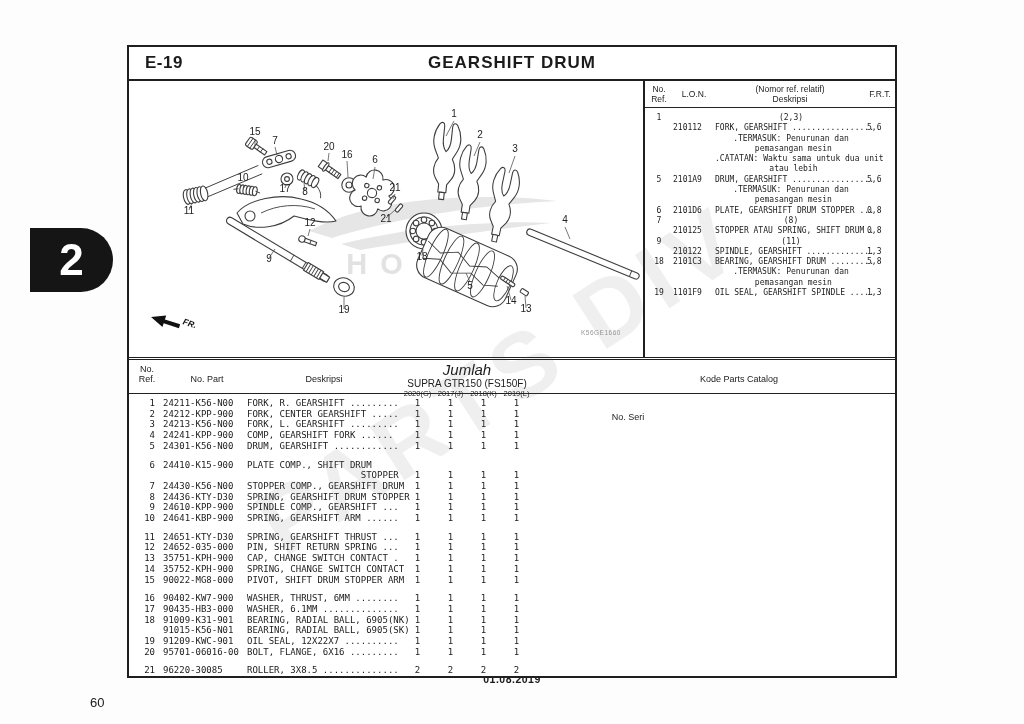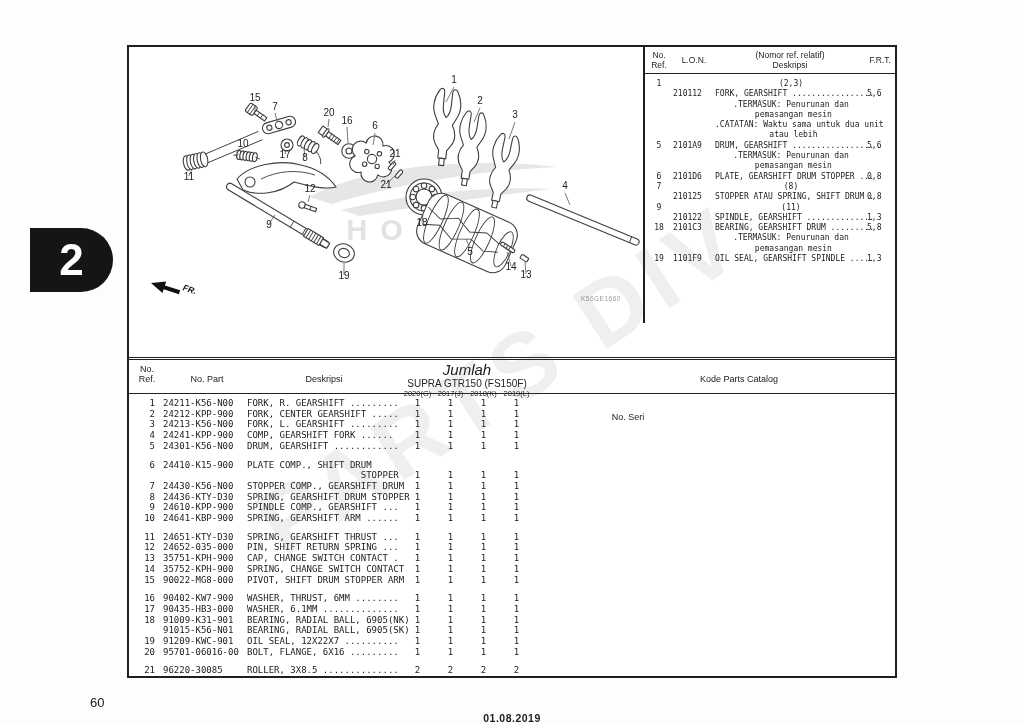--- a/index.html
+++ b/index.html
@@ -54,21 +54,21 @@
   .parts-row .c-ref{text-align:right;padding-right:8px;}
   .parts-row .c-qty{text-align:center;}
   .row-gap{height:8px;}
   
   .section-tab{
     position:absolute;left:30px;top:228px;width:83px;height:64px;background:#151515;
     border-radius:0 34px 34px 0;color:#fff;font-size:44px;font-weight:bold;
     display:flex;align-items:center;justify-content:center;
   }
   .page-number{position:absolute;left:90px;top:651px;font-size:13px;margin-top:44px;}
-  .date-stamp{position:absolute;left:127px;top:712px;width:770px;text-align:center;font-size:10.5px;font-weight:bold;letter-spacing:.5px;}
+  .date-stamp{position:absolute;left:127px;top:673px;width:770px;text-align:center;font-size:10.5px;font-weight:bold;letter-spacing:.5px;}
   .diagonal-watermark{
     position:absolute;left:180px;top:230px;width:640px;height:300px;
     display:flex;align-items:center;justify-content:center;
     transform:rotate(-33deg);font-size:92px;font-weight:bold;letter-spacing:8px;
     color:rgba(100,100,100,0.10);pointer-events:none;z-index:40;white-space:nowrap;
   }
   svg .part{fill:#fff;stroke:#3d3d3d;stroke-width:1.1;stroke-linejoin:round;stroke-linecap:round;}
   svg .thin{fill:none;stroke:#3d3d3d;stroke-width:0.9;}
   svg .leader{stroke:#555;stroke-width:0.8;}
   svg text.callout{font-family:"Liberation Sans",sans-serif;font-size:10px;fill:#222;text-anchor:middle;}
@@ -79,20 +79,24 @@
 <div class="diagonal-watermark">PARTS DIV</div>
 
 <div class="section-tab">
     <span>2</span>
   </div>
 <div class="page-number">60</div>
 <div class="date-stamp">01.08.2019</div>
 
 <div class="page">
 
+  <div class="titlebar">
+    <div class="sec-code">E-19</div>
+    <div class="page-title">GEARSHIFT DRUM</div>
+  </div>
 
   <div class="content">
 
     <div class="diagram">
       <svg id="diagram-svg" width="516" height="276" viewBox="0 0 516 276">
 
         <g>
           <path d="M180,150 C240,118 340,110 428,120 C340,124 258,140 203,157 Z" fill="#e6e6e6"></path>
           <path d="M212,163 C280,146 360,139 422,142 C352,150 278,161 231,169 Z" fill="#e6e6e6"></path>
           <text x="303" y="193" text-anchor="middle" font-family="Liberation Sans, sans-serif" font-size="29" font-weight="bold" letter-spacing="13" fill="#e2e2e2">HONDA</text>

